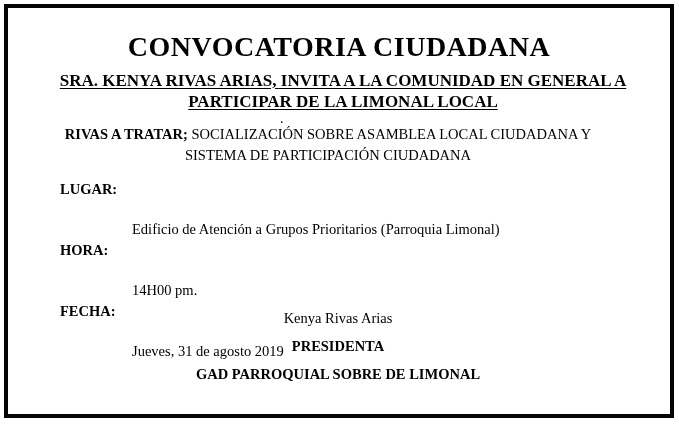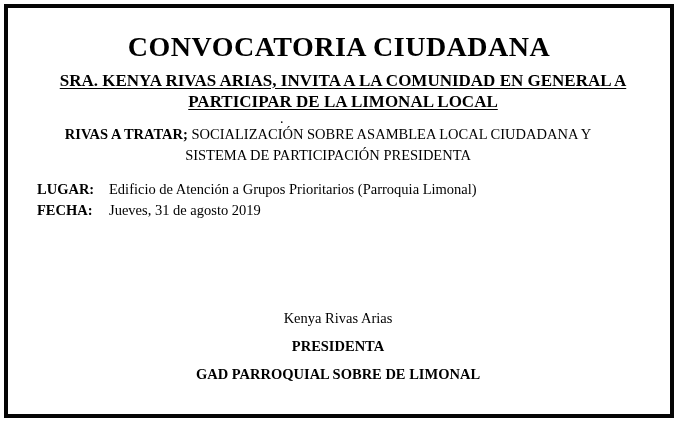--- a/index.html
+++ b/index.html
@@ -67,32 +67,32 @@
     top: 116px;
     width: 640px;
     text-align: center;
     font-size: 14.5px;
     line-height: 20.5px;
   }
   .tema .tema-line1 { white-space: nowrap; }
   .tema .tema-label { font-weight: bold; }
   .details {
     position: absolute;
-    left: 29px;
+    left: 52px;
     top: 171px;
     font-size: 14.5px;
     line-height: 21px;
   }
   .detail-row { display: flex; }
   .detail-label {
     width: 72px;
     flex: 0 0 72px;
     font-weight: bold;
   }
-  .detail-value { white-space: nowrap; }
+  .detail-value { white-space: nowrap; margin-top: 40px; }
   .signature {
     position: absolute;
     left: 0;
     width: 660px;
     top: 302px;
     text-align: center;
     font-size: 14.5px;
     line-height: 17px;
   }
   .signature .sig-line { display: block; white-space: nowrap; }
@@ -111,27 +111,31 @@
       <span class="inv-line">PARTICIPAR DE LA LIMONAL LOCAL</span>
     </div>
 
     <span class="stray-period">.</span>
 
     <div class="tema">
       <div class="tema-line1">
         <span class="tema-label">RIVAS A TRATAR;</span>
         <span class="tema-text">SOCIALIZACIÓN SOBRE ASAMBLEA LOCAL CIUDADANA Y</span>
       </div>
-      <div class="tema-line2">SISTEMA DE PARTICIPACIÓN PRESIDENTA</div>
+      <div class="tema-line2">SISTEMA DE PARTICIPACIÓN CIUDADANA</div>
     </div>
 
     <div class="details">
       <div class="detail-row">
         <span class="detail-label">LUGAR:</span>
         <span class="detail-value">Edificio de Atención a Grupos Prioritarios (Parroquia Limonal)</span>
+      </div>
+      <div class="detail-row">
+        <span class="detail-label">HORA:</span>
+        <span class="detail-value">14H00 pm.</span>
       </div>
       <div class="detail-row">
         <span class="detail-label">FECHA:</span>
         <span class="detail-value">Jueves, 31 de agosto 2019</span>
       </div>
     </div>
 
     <div class="signature">
       <span class="sig-line">Kenya Rivas Arias</span>
       <span class="sig-line bold">PRESIDENTA</span>

